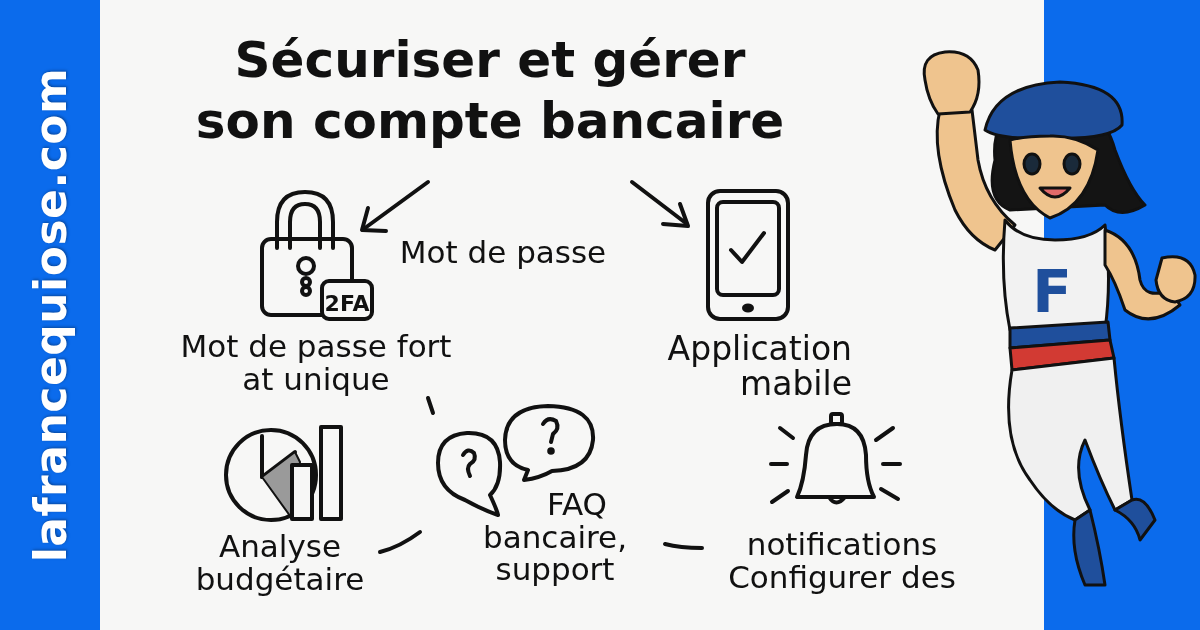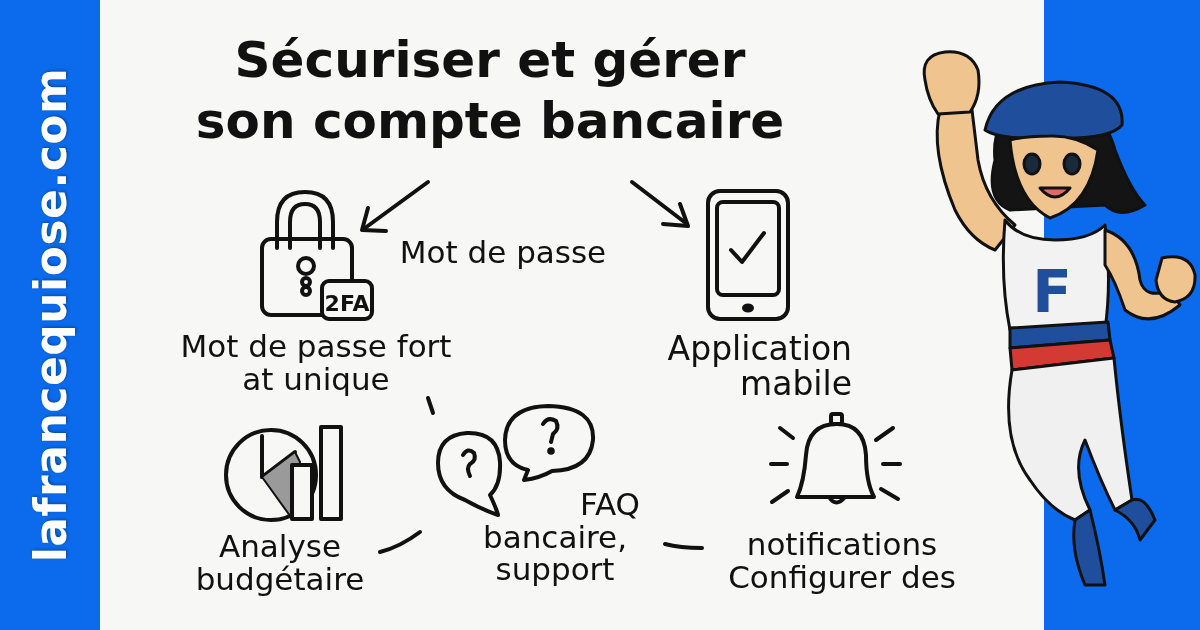--- a/index.html
+++ b/index.html
@@ -111,21 +111,21 @@
   <div>Application</div>
   <div>mabile</div>
 </div>
 
 <div class="hand lbl" style="left:180px; top:530px; width:200px;">
   <div>Analyse</div>
   <div>budgétaire</div>
 </div>
 
 <div class="hand lbl" style="left:470px; top:488px; width:170px;">
-  <div style="text-align:right; padding-left:44px;">FAQ</div>
+  <div style="text-align:center; padding-left:44px;">FAQ</div>
   <div>bancaire,</div>
   <div>support</div>
 </div>
 
 <div class="hand lbl" style="left:722px; top:528px; width:240px;">
   <div>notifications</div>
   <div>Configurer des</div>
 </div>
 
 <svg class="hero" width="300" height="580" viewBox="0 0 300 580">

